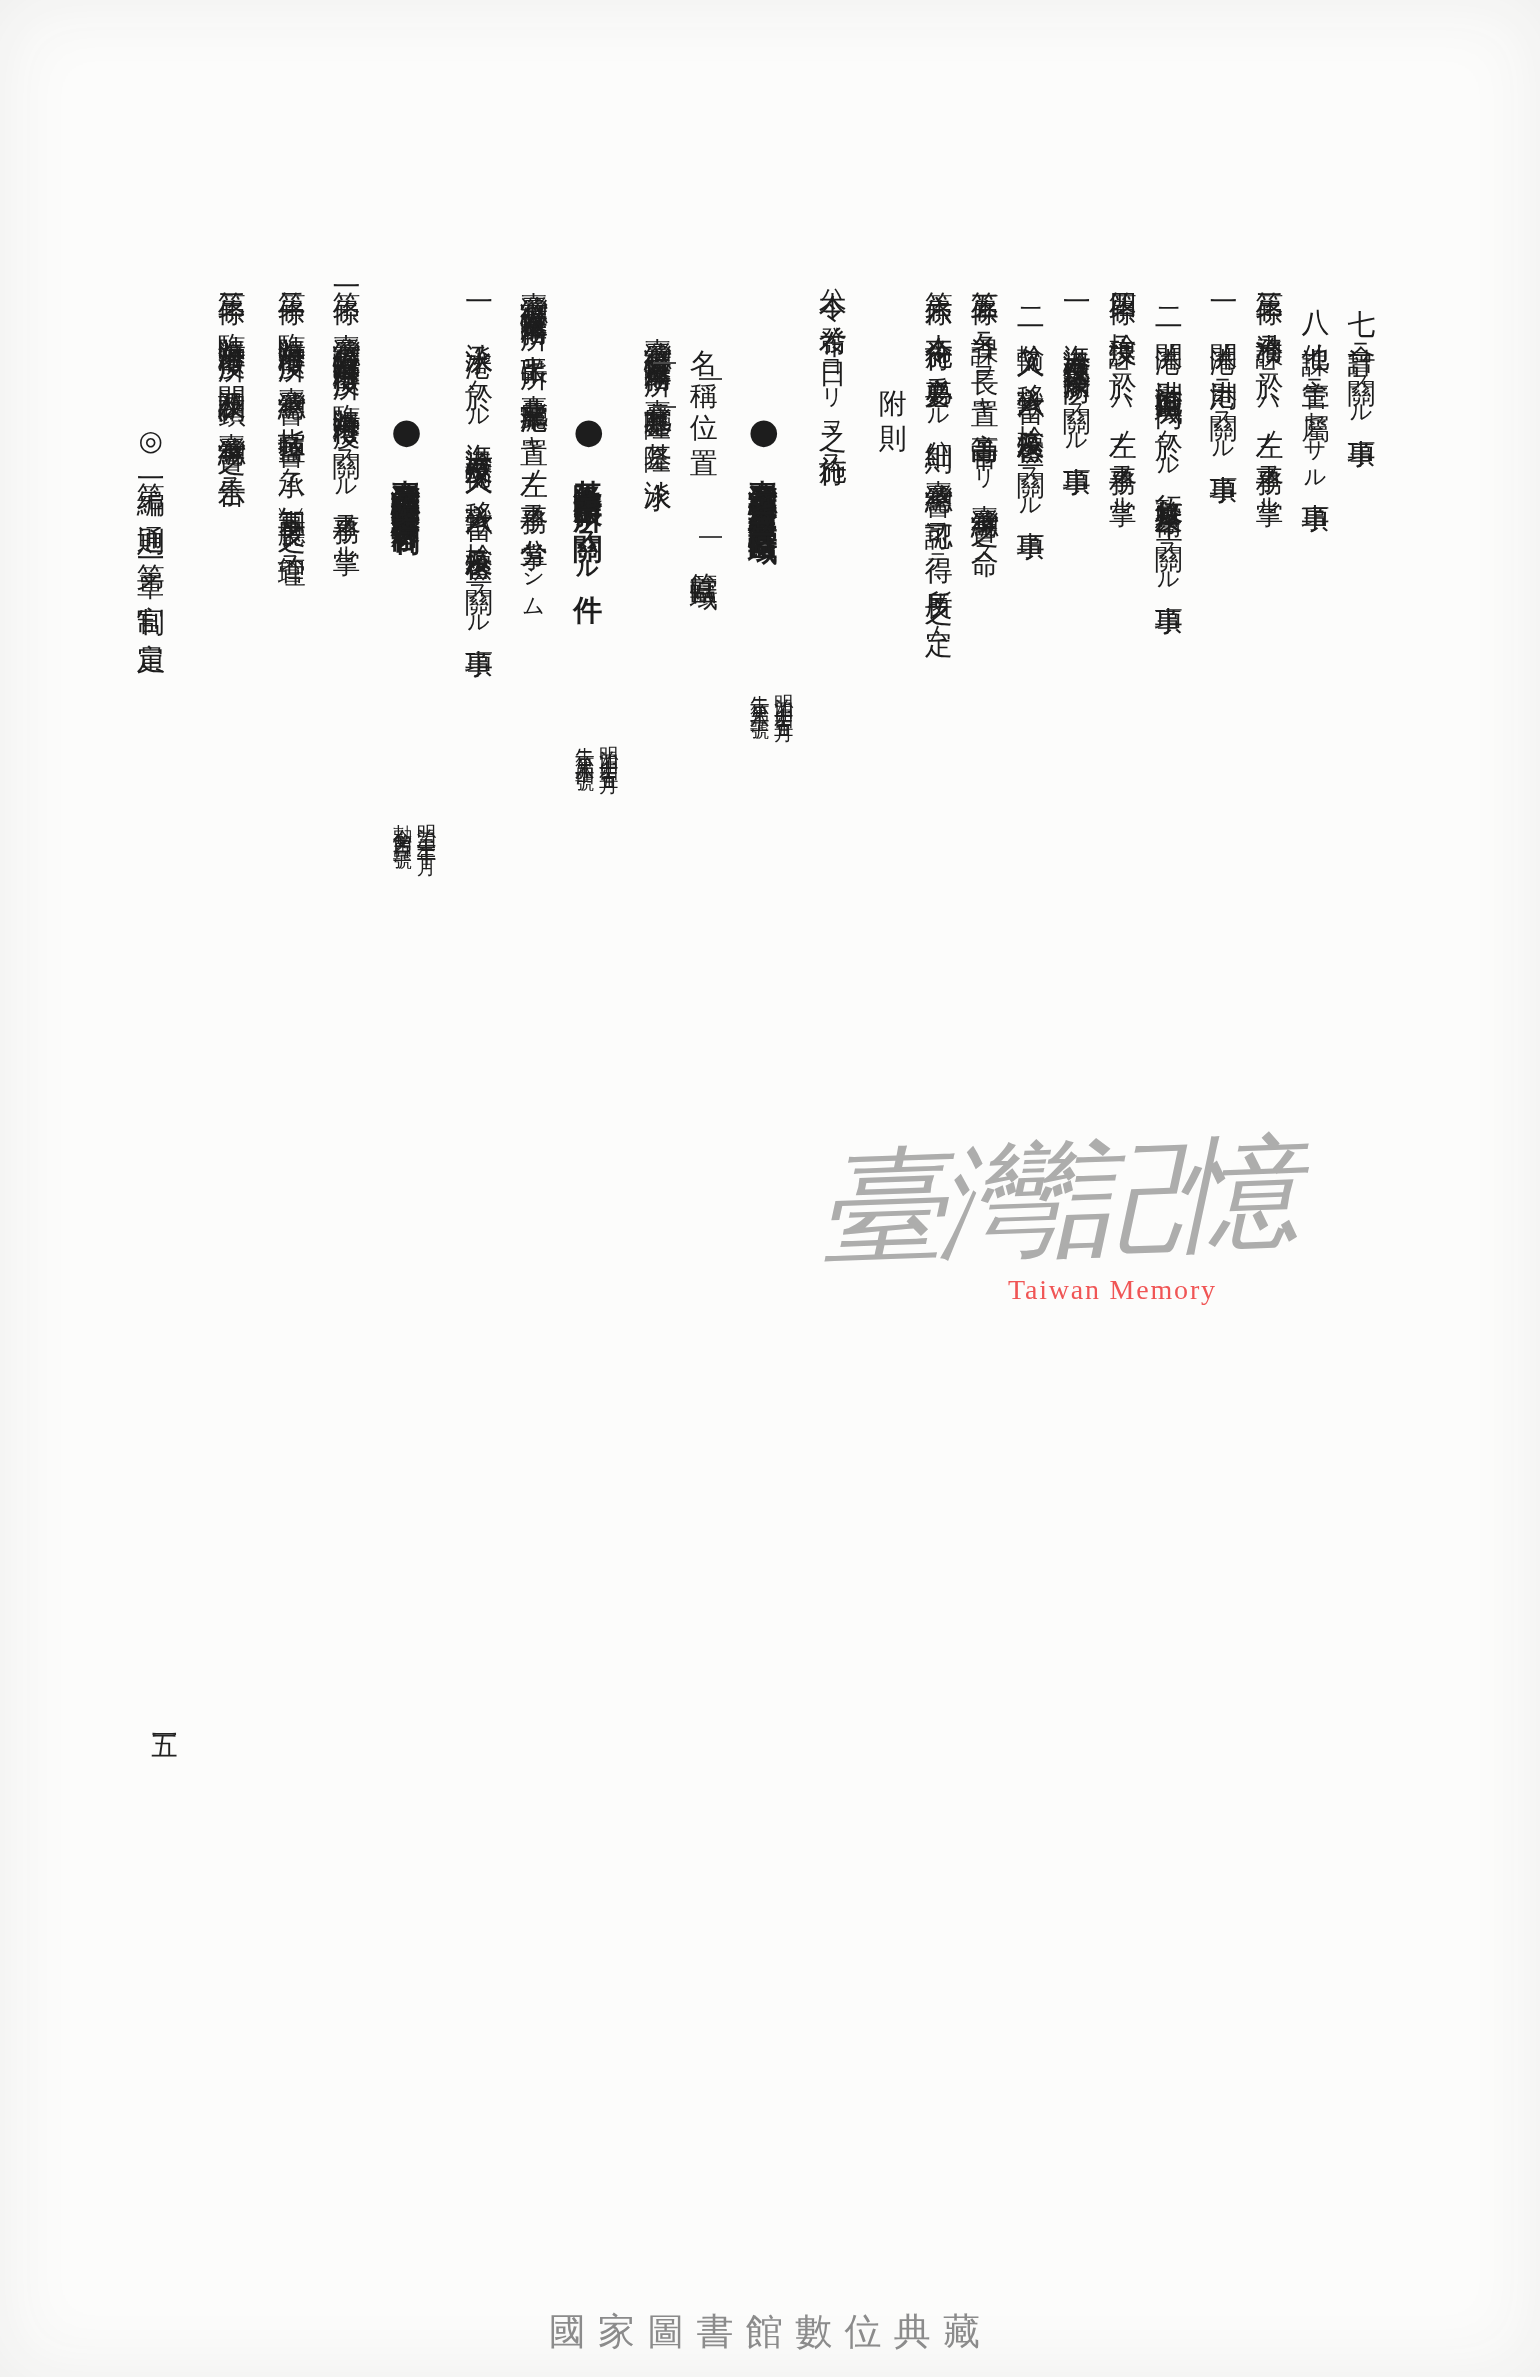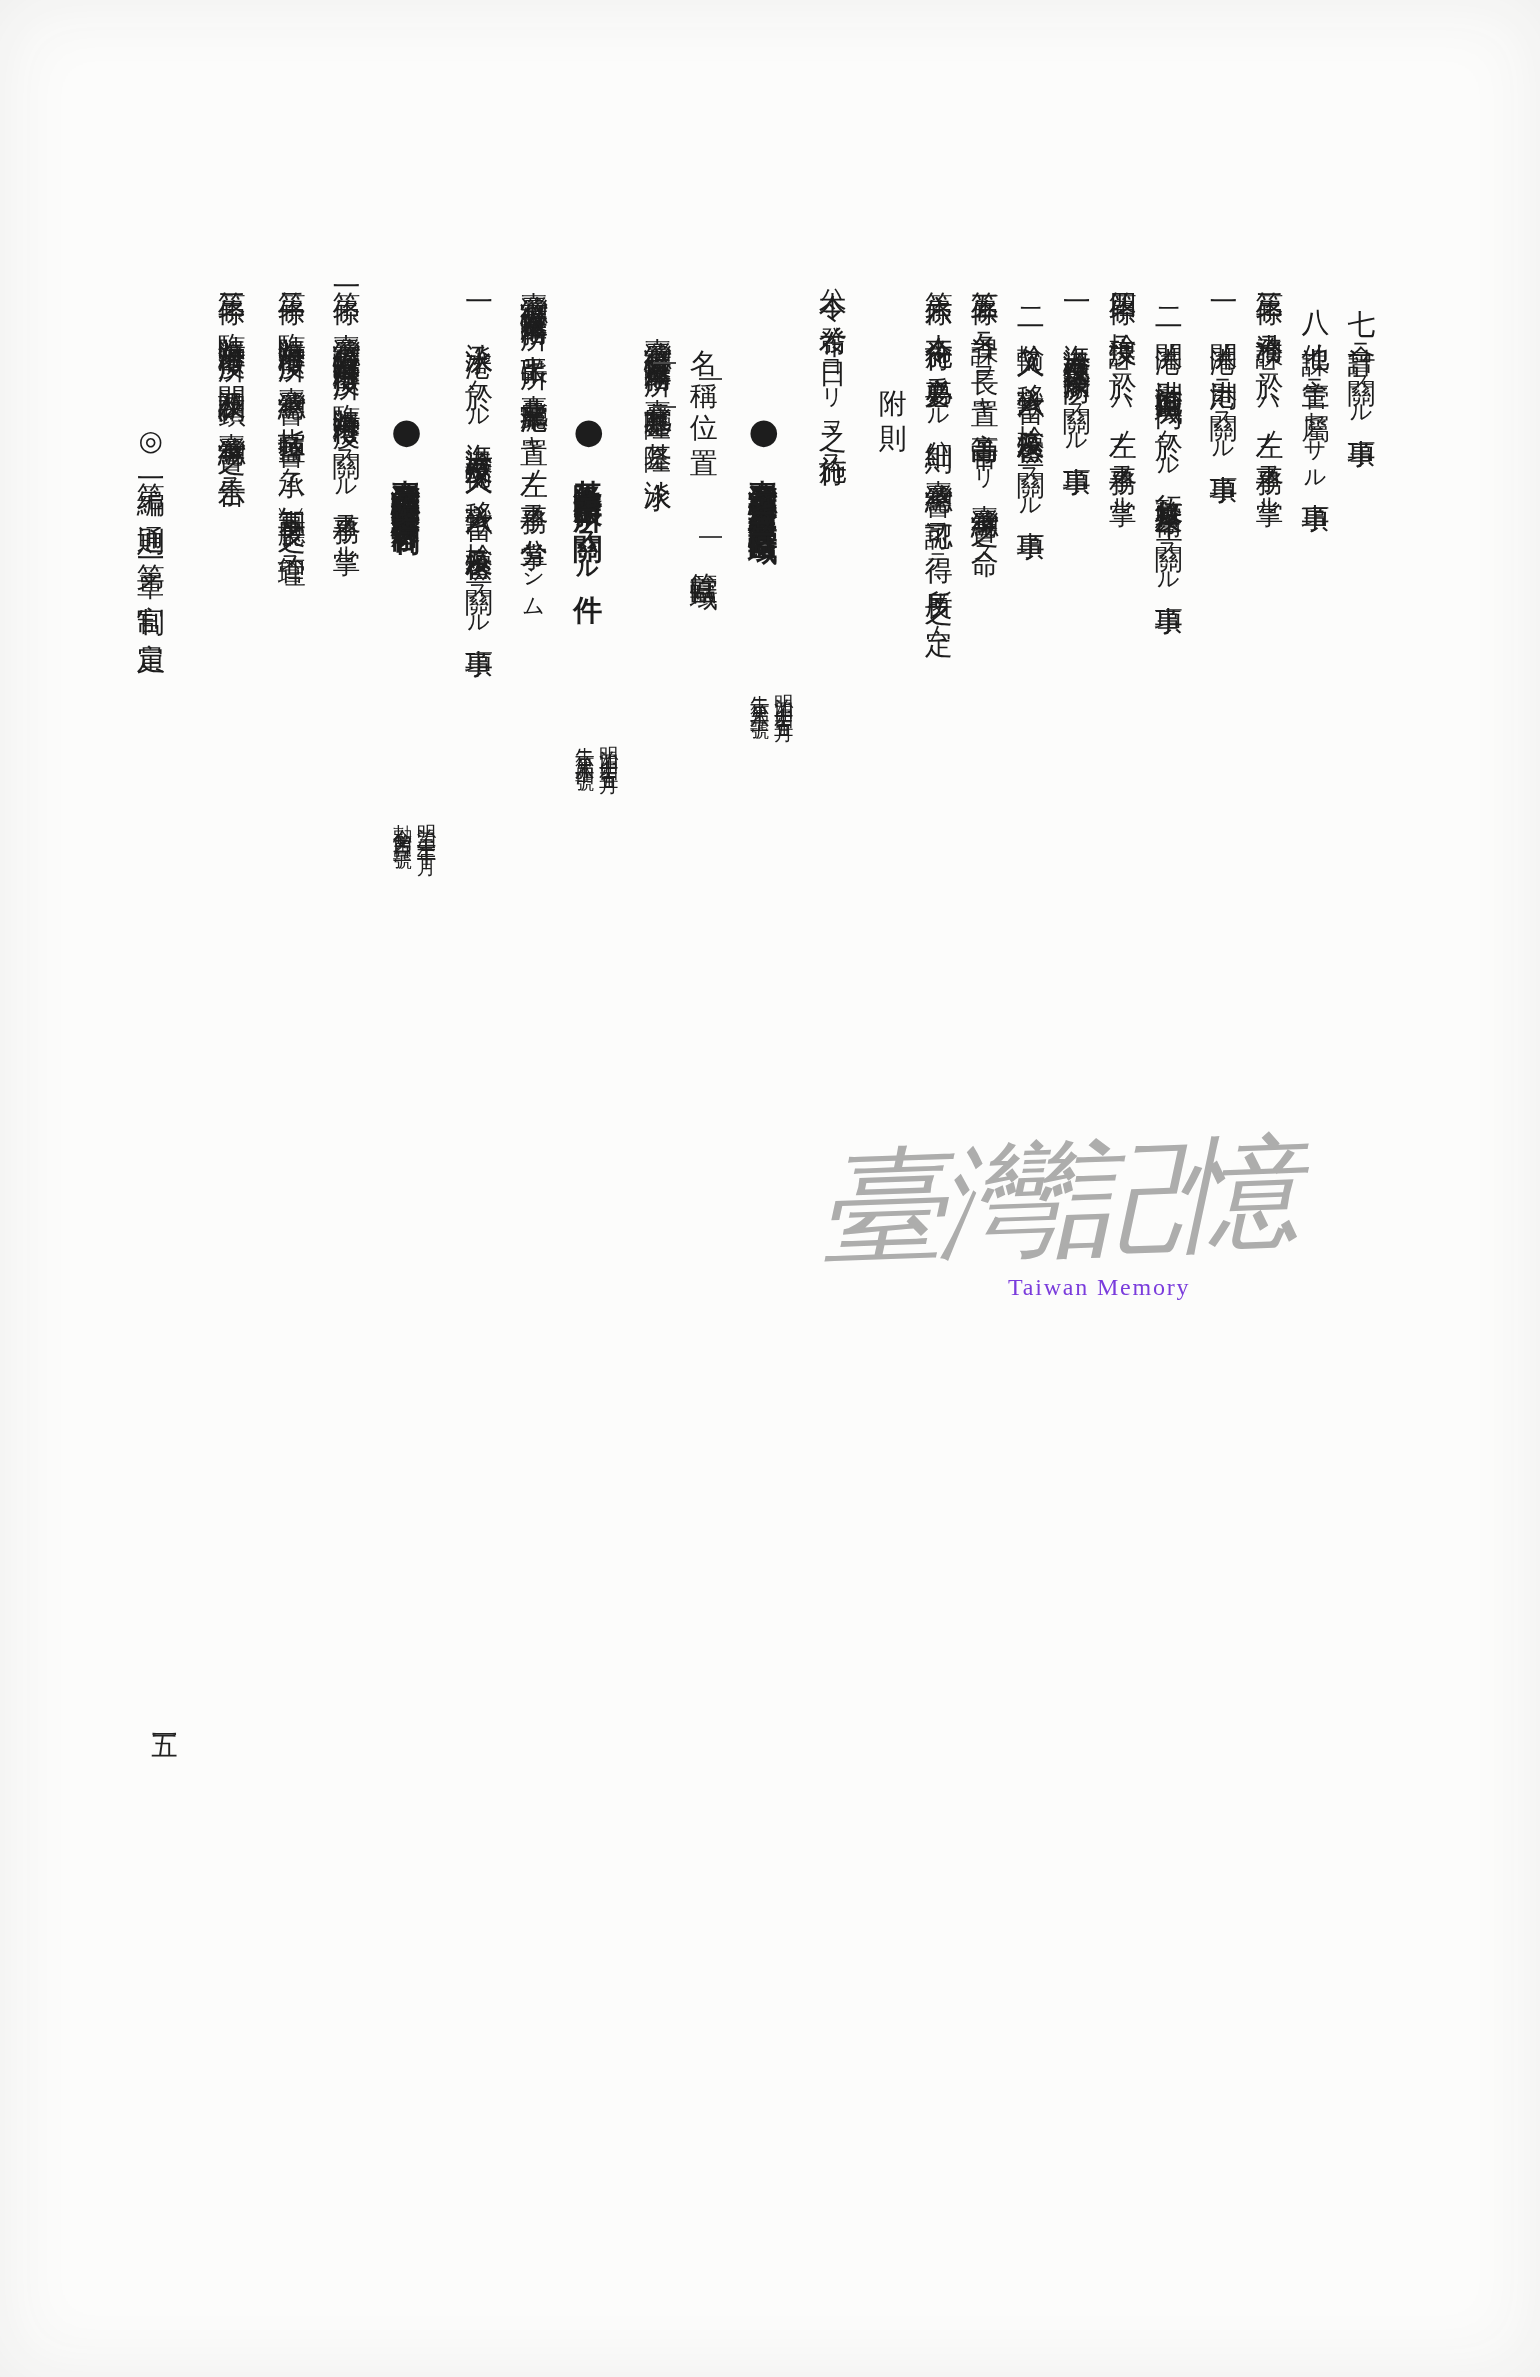--- a/index.html
+++ b/index.html
@@ -50,21 +50,21 @@
     font-size:26.4px;letter-spacing:7px;color:#222;
   }
   .watermark{position:absolute;left:819px;top:1118px;z-index:0;pointer-events:none;}
   .wm-cjk{
     display:block;font-family:"DejaVu Serif",serif;font-style:italic;
     font-size:125px;letter-spacing:-7px;color:#8f8f8f;opacity:.72;
     transform:rotate(-2deg);
   }
   .wm-latin{
     display:block;font-family:"Liberation Serif",serif;
-    font-size:24px;letter-spacing:1.8px;color:#6d28d9;opacity:.9;
+    font-size:28px;letter-spacing:1.8px;color:#ef4444;opacity:.9;
     margin:-12.3px 0 0 189px;
   }
   .footer{
     position:absolute;left:0;right:0;top:2307px;text-align:center;z-index:1;
     font-family:"DejaVu Sans","Liberation Sans",sans-serif;
     font-size:37px;letter-spacing:12.3px;color:#8b8b8b;
   }
 </style>
 </head>
 <body>
@@ -116,15 +116,16 @@
 
     <div class="col g2">第一條　臺灣總督府臨時海港檢疫所<span class="kana">ハ</span>臨時海港檢疫<span class="kana">ニ</span>關<span class="kana">スル</span>事務<span class="kana">ヲ</span>掌<span class="kana">ル</span></div>
     <div class="col g1">第二條　臨時海港檢疫所<span class="kana">ハ</span>臺灣總督<span class="kana">ノ</span>指揮監督<span class="kana">ヲ</span>承<span class="kana">ケ</span>〔知事〕廳長之<span class="kana">ヲ</span>管理<span class="kana">ス</span></div>
     <div class="col g2">第三條　臨時海港檢疫所<span class="kana">ノ</span>開設及閉鎖<span class="kana">ハ</span>臺灣總督之<span class="kana">ヲ</span>告示<span class="kana">ス</span></div>
     <div class="col runhead g4">◎第一編　通則　第一章　官制　定員</div>
 
   </div>
 
   <div class="page-num">五一</div>
 
+  <div class="footer">國家圖書館數位典藏</div>
 
 </div>
 
 
 </body></html>

